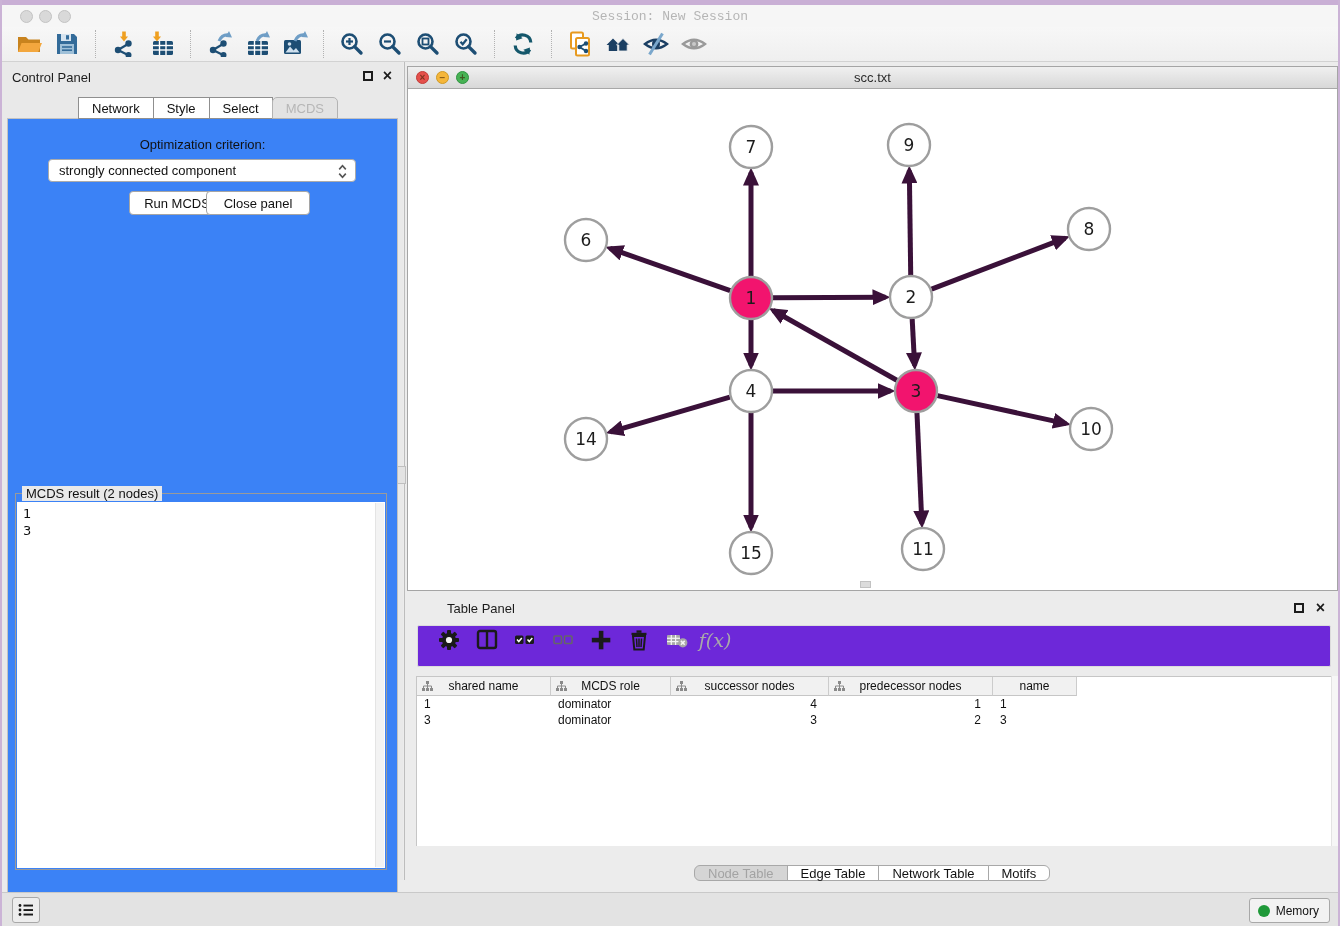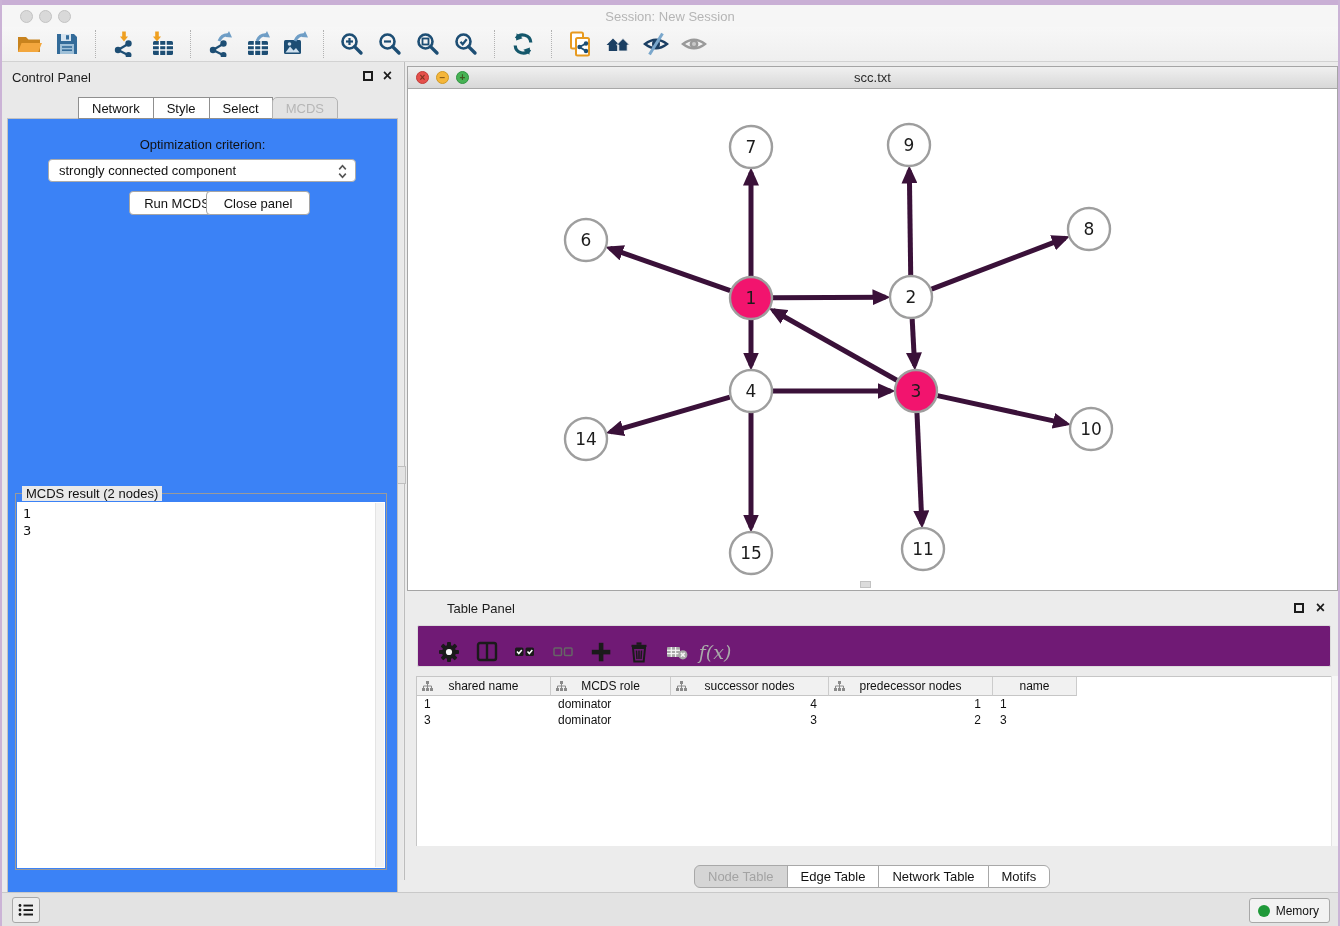--- a/index.html
+++ b/index.html
@@ -17,21 +17,21 @@
   }
   #top-strip { position:absolute; top:0; left:0; right:0; height:5px; background:#c9afd5; z-index:5;}
   #titlebar {
     position:absolute; top:5px; left:0; right:0; height:22px;
     background:#f6f6f6; z-index:4;
   }
   .traffic { position:absolute; top:5px; width:13px; height:13px; border-radius:50%; }
   .tl-gray { background:#d9d9d9; border:1px solid #c3c3c3; }
   #main-title {
     position:absolute; top:4px; left:0; right:0; text-align:center;
-    font-size:13px; color:#b5b5b5;
+    font-size:13px; color:#b5b5b5;font-family:Liberation Mono, monospace;
   }
   
   #main-toolbar {
     position:absolute; top:27px; left:0; right:0; height:35px;
     background:linear-gradient(#f7f7f7,#efefef);
     border-bottom:1px solid #d2d2d2;
     display:flex; align-items:center; padding-left:10px; z-index:3;
   }
   .tb-icon { width:32px; height:30px; display:flex; align-items:center; justify-content:center; margin:0 3px; }
   .tb-sep { width:1px; height:28px; border-left:1px dotted #b2b2b2; margin:0 9px; }
@@ -108,42 +108,42 @@
   #nw-canvas { position:relative; width:929px; height:501px; background:#fff; }
   #graph-svg { position:absolute; inset:0; }
   #nw-grip { position:absolute; left:452px; bottom:2px; width:11px; height:7px; background:#dcdcdc; border:1px solid #c2c2c2;}
   
   #table-panel {
     position:absolute; left:407px; top:595px; width:931px; height:293px; background:#ececec;
   }
   #tp-title { position:absolute; left:12px; top:6px; font-size:13px; color:#1c1c1c;margin-left:28px;}
   #tp-toolbar {
     position:absolute; left:10px; top:30px; right:7px; height:42px;
-    background:#701a75; border:1px solid #dcdcdc; border-radius:2px;
-    display:flex; align-items:flex-end; padding-left:16px;
+    background:#6d28d9; border:1px solid #dcdcdc; border-radius:2px;
+    display:flex; align-items:flex-start; padding-left:16px;
   }
   .tp-icon { width:30px; height:28px; display:flex; align-items:center; justify-content:center; margin-right:8px;}
   .fx { font-family:"DejaVu Serif",serif; font-style:italic; font-size:19px; color:#aaaaaa; }
   #node-table {
     position:absolute; left:9px; top:81px; width:916px; height:170px;
     background:#fff; border-left:1px solid #c6c6c6; border-top:1px solid #c6c6c6;
     overflow:hidden;
   }
   .th-row { display:flex; }
   .th-cell {
     position:relative; height:19px; background:#f1f1f1;
     border-right:1px solid #cccccc; border-bottom:1px solid #c6c6c6;
     font-size:12px; color:#111; display:flex; align-items:center; justify-content:center;
   }
   .th-cell .col-icon { position:absolute; left:5px; top:4px; }
   .td-row { display:flex; height:16px; }
   .td-cell { font-size:12px; color:#111; line-height:16px; overflow:hidden; white-space:nowrap; }
   #table-scroll { position:absolute; right:0; top:81px; width:7px; height:170px; background:#f6f6f6; border-left:1px solid #e3e3e3;}
   #tp-tabs { position:absolute; left:288px; top:270px; display:flex; }
-  #tp-tabs .tab { height:23px; border-color:#a8a8a8; }
+  #tp-tabs .tab { height:16px; border-color:#a8a8a8; }
   #tp-tabs .tab:first-child { border-radius:6px 0 0 6px; }
   #tp-tabs .tab:last-child { border-radius:0 6px 6px 0; }
   #tp-tabs .tab.sel { background:#d5d5d5; color:#a3a3a3; border-radius:6px 0 0 6px; }
   
   #status-bar {
     position:absolute; left:0; right:0; bottom:0; height:34px;
     background:#e3e3e3; border-top:1px solid #c9c9c9;
   }
   #list-btn {
     position:absolute; left:12px; top:4px; width:28px; height:26px;

